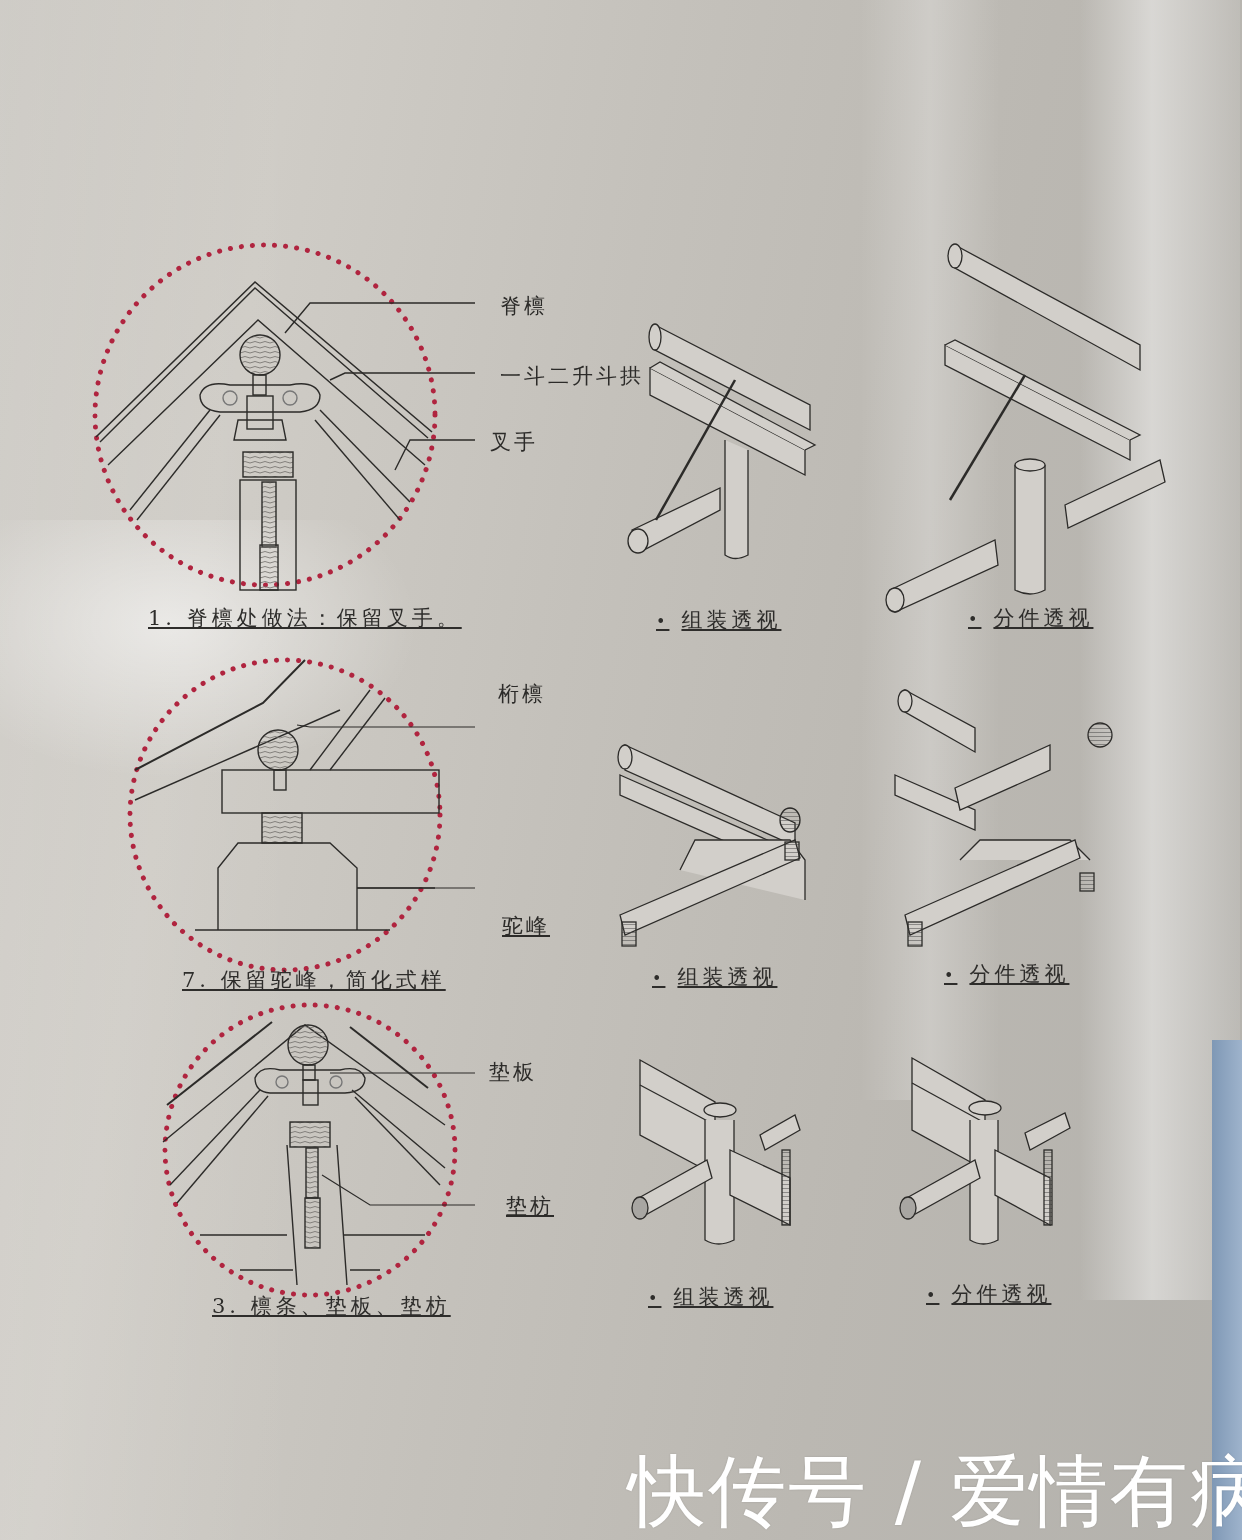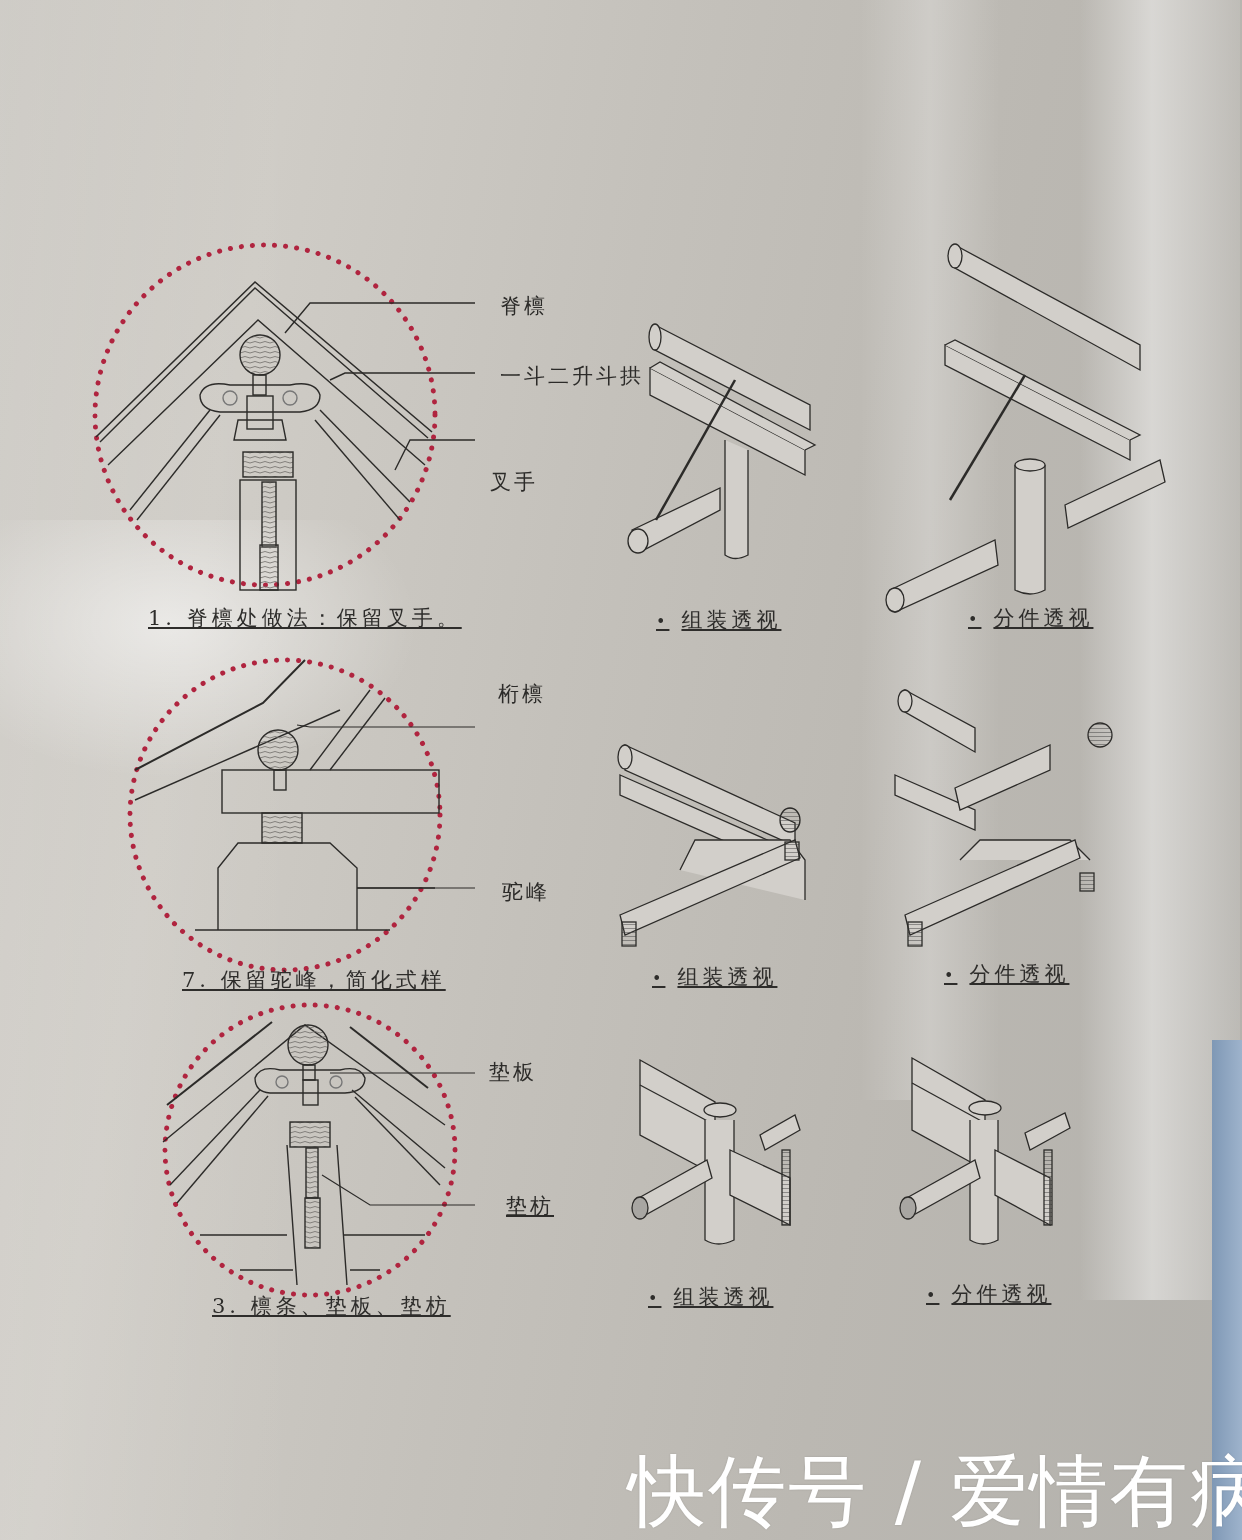--- a/index.html
+++ b/index.html
@@ -188,24 +188,24 @@
     <path d="M995 1150 L1050 1178 L1050 1225 L995 1195 Z"></path>
     <path d="M1025 1133 L1065 1113 L1070 1128 L1030 1150 Z"></path>
     <path d="M903 1200 L975 1160 L980 1178 L908 1218 Z"></path>
     <ellipse cx="908" cy="1208" rx="8" ry="11" fill="#a8a6a2"></ellipse>
     <rect x="1044" y="1150" width="8" height="75" fill="url(#hatch)"></rect>
   </g>
 </svg>
 
 <div class="lbl" style="left:488px; top:292px;margin-left:12px;">脊檩</div>
 <div class="lbl" style="left:490px; top:362px;margin-left:10px;">一斗二升斗拱</div>
-<div class="lbl" style="left:490px; top:428px;margin-top:40px;">叉手</div>
+<div class="lbl" style="left:490px; top:428px;">叉手</div>
 
 <div class="lbl" style="left:498px; top:680px;">桁檩</div>
-<div class="lbl" style="left:502px; top:878px;">驼峰</div>
+<div class="lbl" style="left:502px; top:912px;text-decoration:underline;">驼峰</div>
 
 <div class="lbl" style="left:489px; top:1058px;">垫板</div>
 <div class="lbl" style="left:506px; top:1192px;text-decoration:underline;">垫枋</div>
 
 <div class="cap" style="left:148px; top:604px;">1. 脊檩处做法：保留叉手。</div>
 <div class="cap dot" style="left:656px; top:606px;">组装透视</div>
 <div class="cap dot" style="left:968px; top:604px;">分件透视</div>
 
 <div class="cap" style="left:182px; top:966px;">7. 保留驼峰，简化式样</div>
 <div class="cap dot" style="left:652px; top:963px;">组装透视</div>

